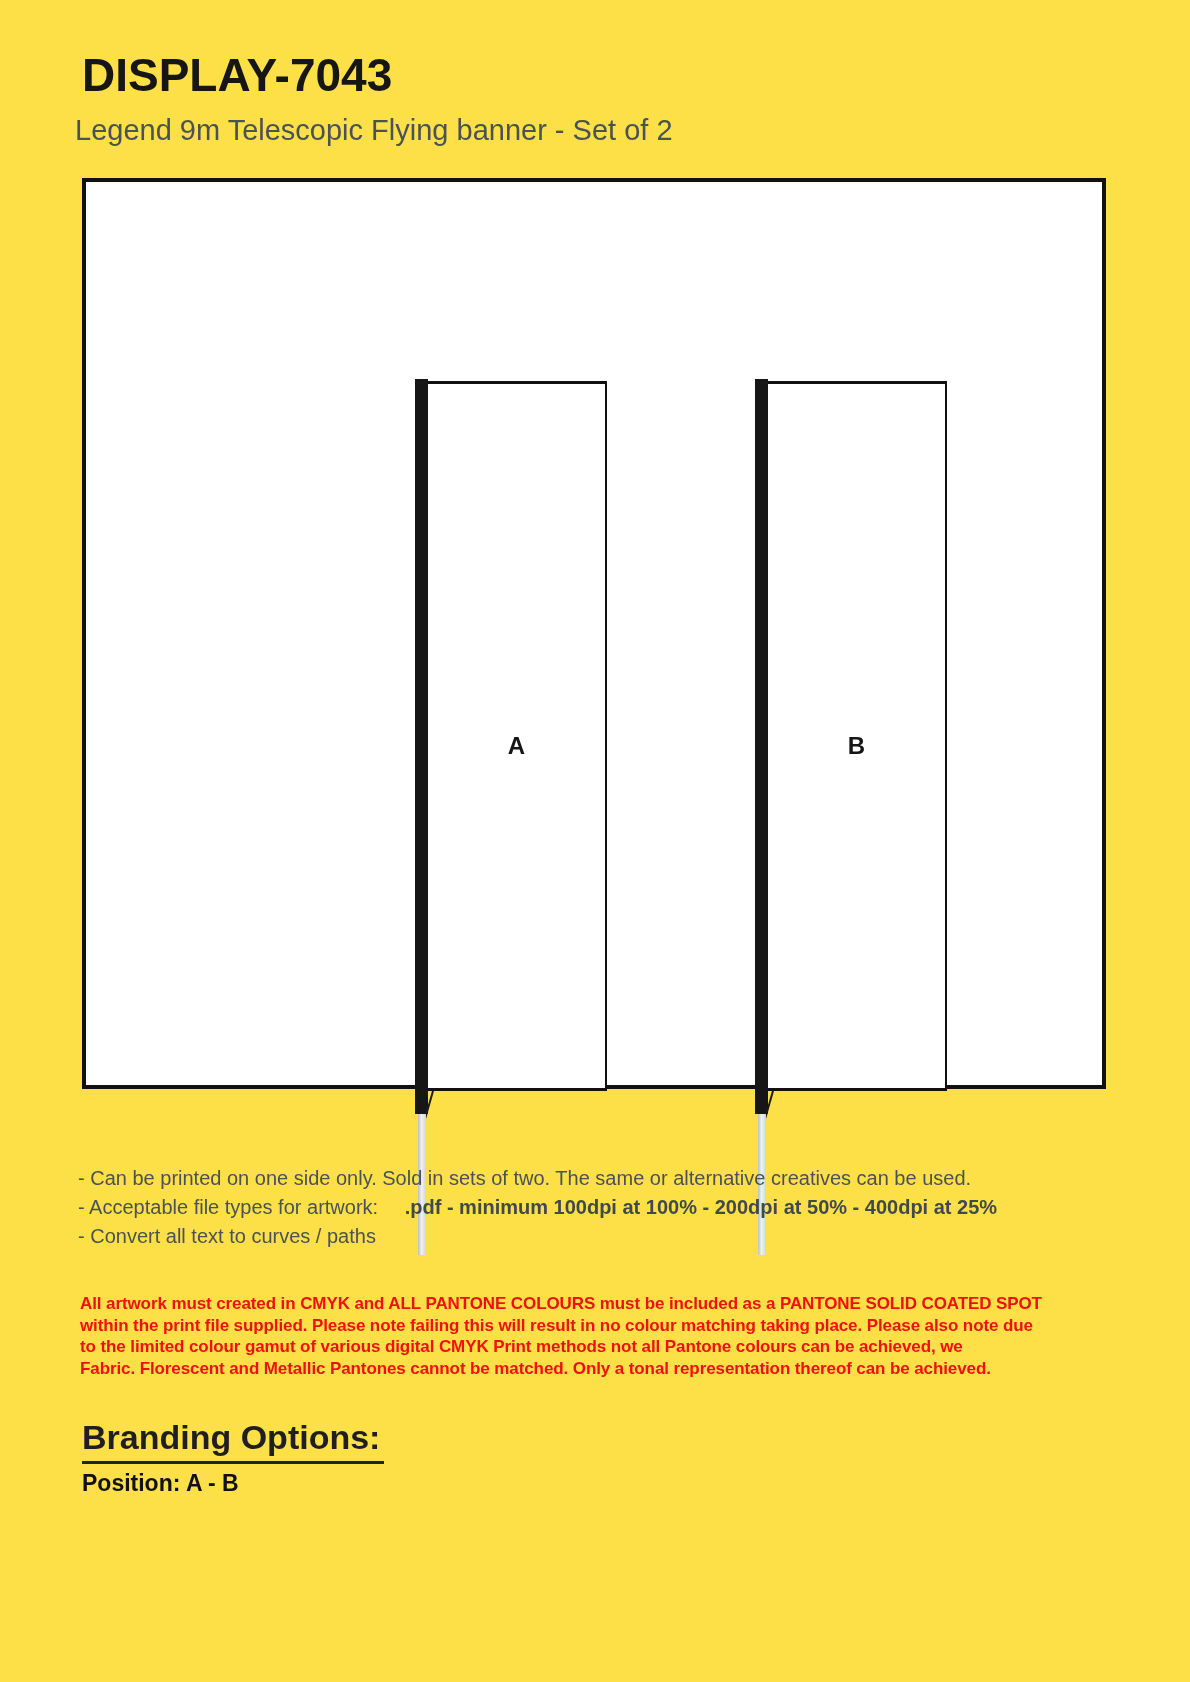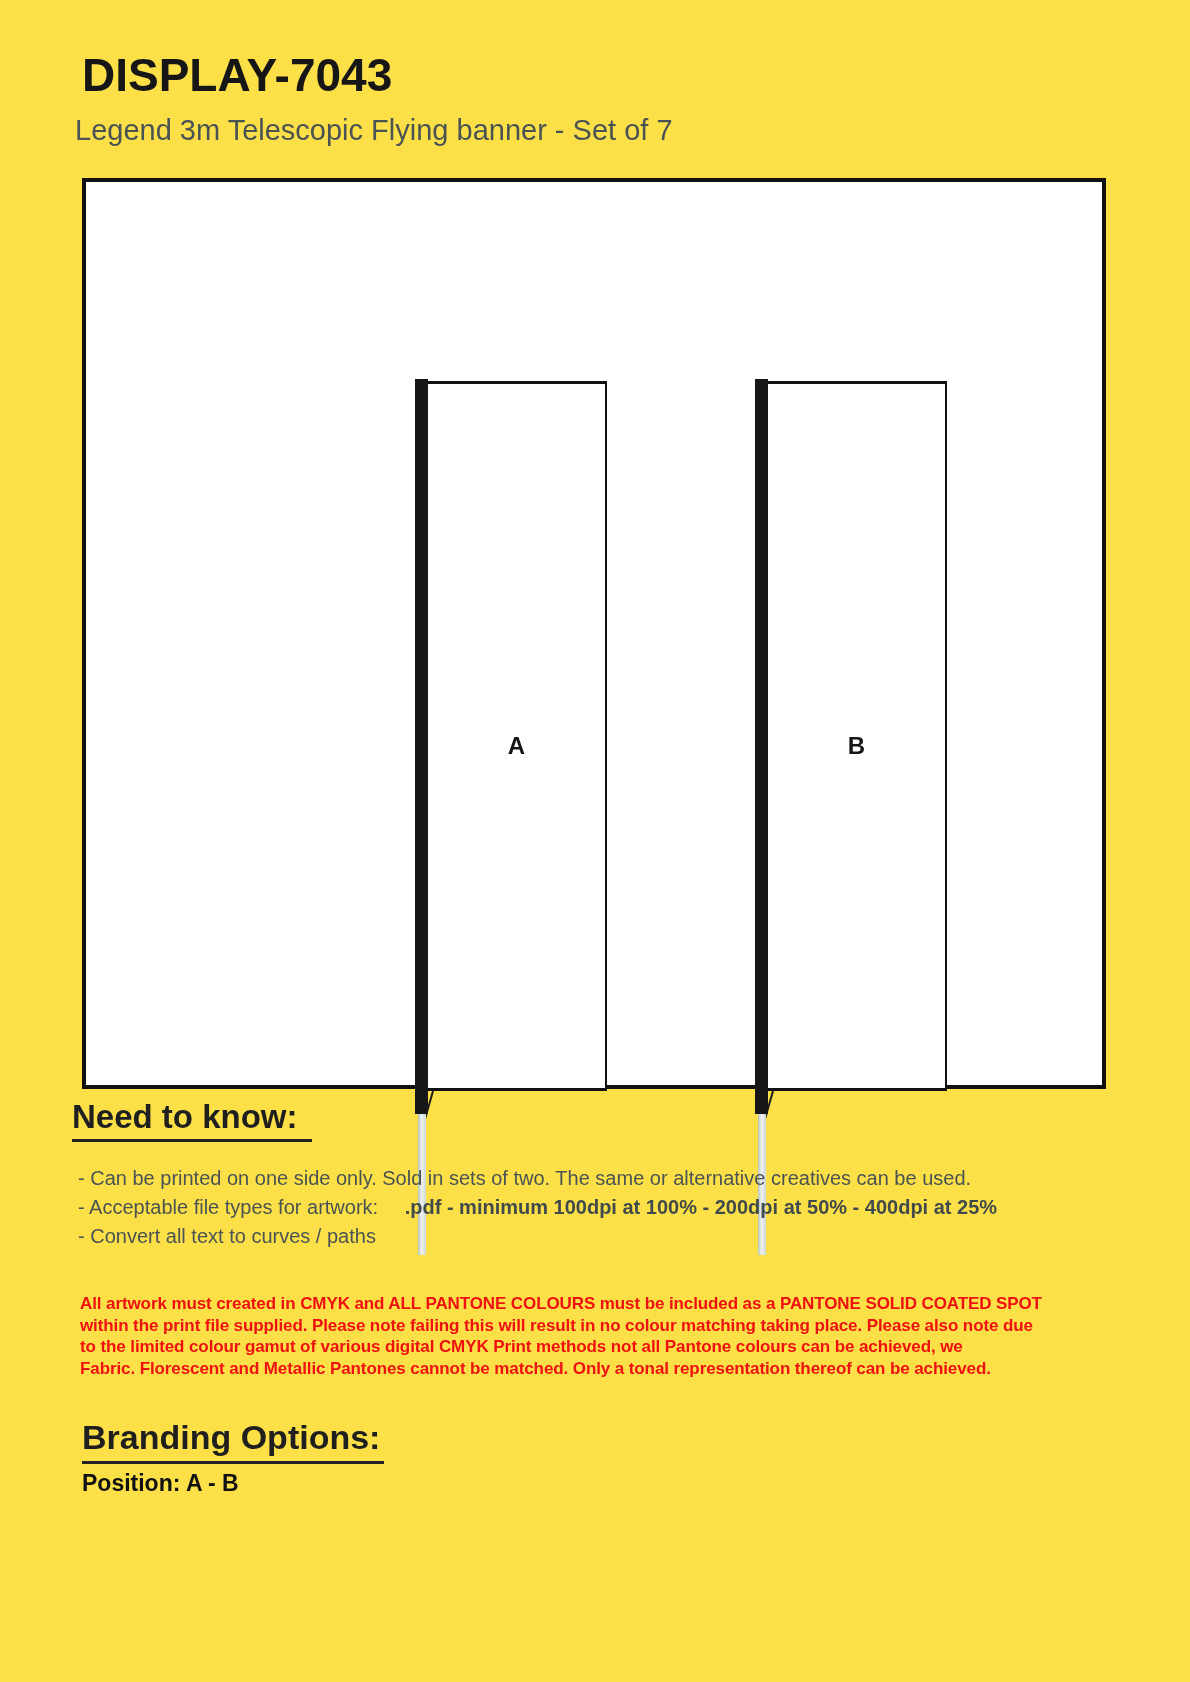--- a/index.html
+++ b/index.html
@@ -143,21 +143,21 @@
     font-size: 23px;
     color: #4a5353;
   }
 </style>
 </head>
 <body>
 
 <div class="page">
 
   <div class="title">DISPLAY-7043</div>
-  <div class="subtitle">Legend 3m Telescopic Flying banner - Set of 7</div>
+  <div class="subtitle">Legend 9m Telescopic Flying banner - Set of 2</div>
 
   <div class="diagram-box">
 
     <div class="banner banner-a">
       <div class="pole"></div>
       <div class="flag">
         <div class="flag-label">A</div>
       </div>
       <div class="cord"></div>
       <div class="ground-pole"></div>
@@ -167,21 +167,20 @@
       <div class="pole"></div>
       <div class="flag">
         <div class="flag-label">B</div>
       </div>
       <div class="cord"></div>
       <div class="ground-pole"></div>
     </div>
 
   </div>
 
-  <div class="need-heading">Need to know:</div>
 
   <div class="bullets">
     <div>- Can be printed on one side only. Sold in sets of two. The same or alternative creatives can be used.</div>
     <div><span>- Acceptable file types for artwork: </span><b>.pdf - minimum 100dpi at 100% - 200dpi at 50% - 400dpi at 25%</b></div>
     <div>- Convert all text to curves / paths</div>
   </div>
 
   <div class="warning">
     <div>All artwork must created in CMYK and ALL PANTONE COLOURS must be included as a PANTONE SOLID COATED SPOT</div>
     <div>within the print file supplied. Please note failing this will result in no colour matching taking place. Please also note due</div>

